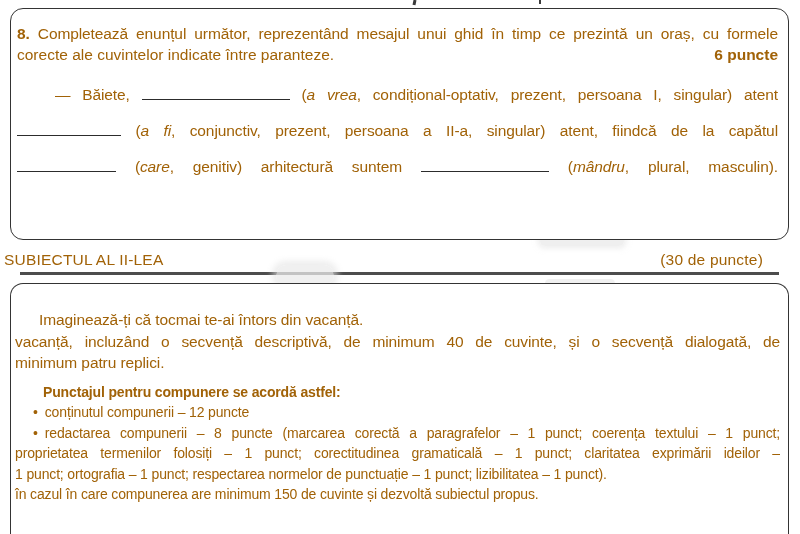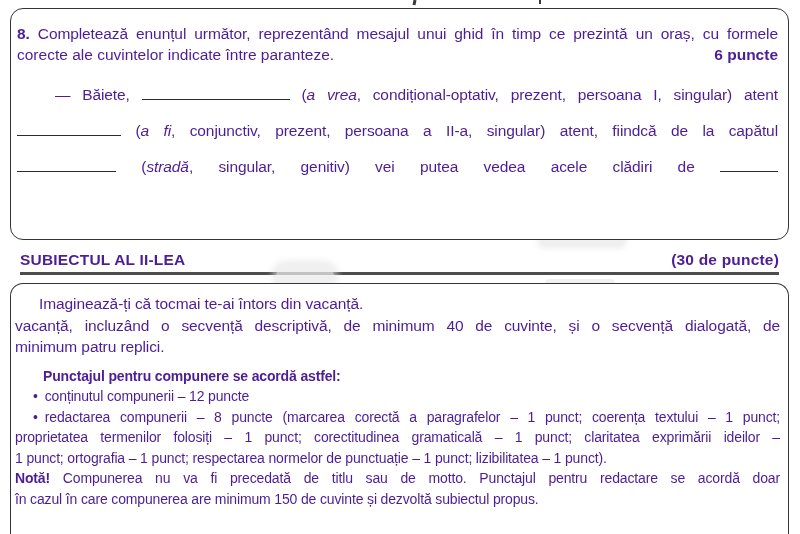--- a/index.html
+++ b/index.html
@@ -1,18 +1,18 @@
 <!DOCTYPE html>
 <html lang="ro"><head>
 <meta charset="utf-8">
 <style>
   html,body{margin:0;padding:0;}
   body{width:800px;height:534px;overflow:hidden;background:#f4f4f2;}
   .page{position:relative;width:800px;height:534px;background:#ffffff;overflow:hidden;
-        font-family:"Liberation Sans","DejaVu Sans",sans-serif;color:#4c1d95;}
+        font-family:"Liberation Sans","DejaVu Sans",sans-serif;color:#a16207;}
 
   
   .qbox{position:absolute;background:#fff;border:1.6px solid #343434;border-radius:13px;box-sizing:border-box;}
   #box1{left:10px;top:8px;width:779px;height:232px;padding:14px 10px 0 6px;}
   #box2{left:10px;top:283px;width:779px;height:268px;padding:9px 8px 0 4px;border-bottom:none;border-bottom-left-radius:0;border-bottom-right-radius:0;}
 
   
   .just{text-align:justify;text-align-last:justify;}
   .left{text-align:left;text-align-last:left;}
   b,.bold{font-weight:bold;}
@@ -23,27 +23,27 @@
   .stmt-row2{display:flex;justify-content:space-between;font-size:15.5px;line-height:21px;}
 
   
   .dl{font-size:15.5px;line-height:22px;margin-top:14px;letter-spacing:-0.1px;}
   .dl1{margin-top:19px;padding-left:38px;}
   .blank{display:inline-block;height:14px;border-bottom:1.5px solid #2c2c2c;vertical-align:baseline;}
   .b1{width:148px;} .b2{width:104px;} .b3{width:99px;} .b3e{width:58px;}
   .b4{width:99px;} .b4m{width:128px;}
 
   
-  .subj-row{position:absolute;left:20px;top:251px;width:759px;display:flex;justify-content:space-between;
-            font-size:15.5px;font-weight:bold;letter-spacing:0.2px;}
+  .subj-row{position:absolute;left:4px;top:251px;width:759px;display:flex;justify-content:space-between;
+            font-size:15.5px;font-weight:normal;letter-spacing:0.2px;}
   .subj-underline{position:absolute;left:20px;top:272px;width:759px;height:2.6px;background:#4d4d4d;}
 
   
   .p{font-size:15.5px;line-height:21.5px;letter-spacing:-0.1px;}
-  .ind24{text-indent:24px;}
+  .ind24{text-indent:24px;margin-top:16px;}
   .score{font-size:14px;line-height:20.5px;letter-spacing:-0.15px;}
   .score-head{margin-top:8px;text-indent:28px;}
   .bullet-line{text-indent:18px;}
   .bullet-gap{display:inline-block;width:7px;}
 
   
   .artifact{position:absolute;pointer-events:none;}
   .mark{background:#3a3a3a;}
   #topmark1{left:413px;top:0;width:3px;height:5px;transform:rotate(12deg);}
   #topmark2{left:539px;top:0;width:2px;height:4px;}
@@ -78,27 +78,28 @@
       <span><span>(</span><i>a vrea</i><span>, condițional-optativ, prezent, persoana I, singular)</span></span>
       <span>atent</span>
     </div>
 
     <div class="dl just">
       <span class="blank b2"></span>
       <span><span>(</span><i>a fi</i><span>, conjunctiv, prezent, persoana a II-a, singular)</span></span>
       <span>atent, fiindcă de la capătul</span>
     </div>
 
+
     <div class="dl just">
-      <span class="blank b3"></span>
-      <span><span>(</span><i>stradă</i><span>, singular, genitiv)</span></span>
-      <span>vei putea vedea acele clădiri de</span>
-      <span class="blank b3e"></span>
+      <span class="blank b4"></span>
+      <span><span>(</span><i>care</i><span>, genitiv)</span></span>
+      <span>arhitectură suntem</span>
+      <span class="blank b4m"></span>
+      <span><span>(</span><i>mândru</i><span>, plural, masculin).</span></span>
     </div>
-
   </div>
 
   <div class="subj-row">
     <span>SUBIECTUL AL II-LEA</span>
     <span>(30 de puncte)</span>
   </div>
   <div class="subj-underline"></div>
   <div class="artifact" id="smudge1"></div>
   <div class="artifact" id="smudge3"></div>
 
@@ -112,20 +113,16 @@
     <div class="score bullet-line left">
       <span>•</span><span class="bullet-gap"></span><span>conținutul compunerii – 12 puncte</span>
     </div>
 
     <div class="score bullet-line just">
       <span>•</span><span class="bullet-gap"></span><span>redactarea compunerii – 8 puncte (marcarea corectă a paragrafelor – 1 punct; coerența textului – 1 punct;</span>
     </div>
     <div class="score just">proprietatea termenilor folosiți – 1 punct; corectitudinea gramaticală – 1 punct; claritatea exprimării ideilor –</div>
     <div class="score left">1 punct; ortografia – 1 punct; respectarea normelor de punctuație – 1 punct; lizibilitatea – 1 punct).</div>
 
-    <div class="score just">
-      <b>Notă!</b>
-      <span>Compunerea nu va fi precedată de titlu sau de motto. Punctajul pentru redactare se acordă doar</span>
-    </div>
     <div class="score left">în cazul în care compunerea are minimum 150 de cuvinte și dezvoltă subiectul propus.</div>
   </div>
 
 </div>
 
 </body></html>

